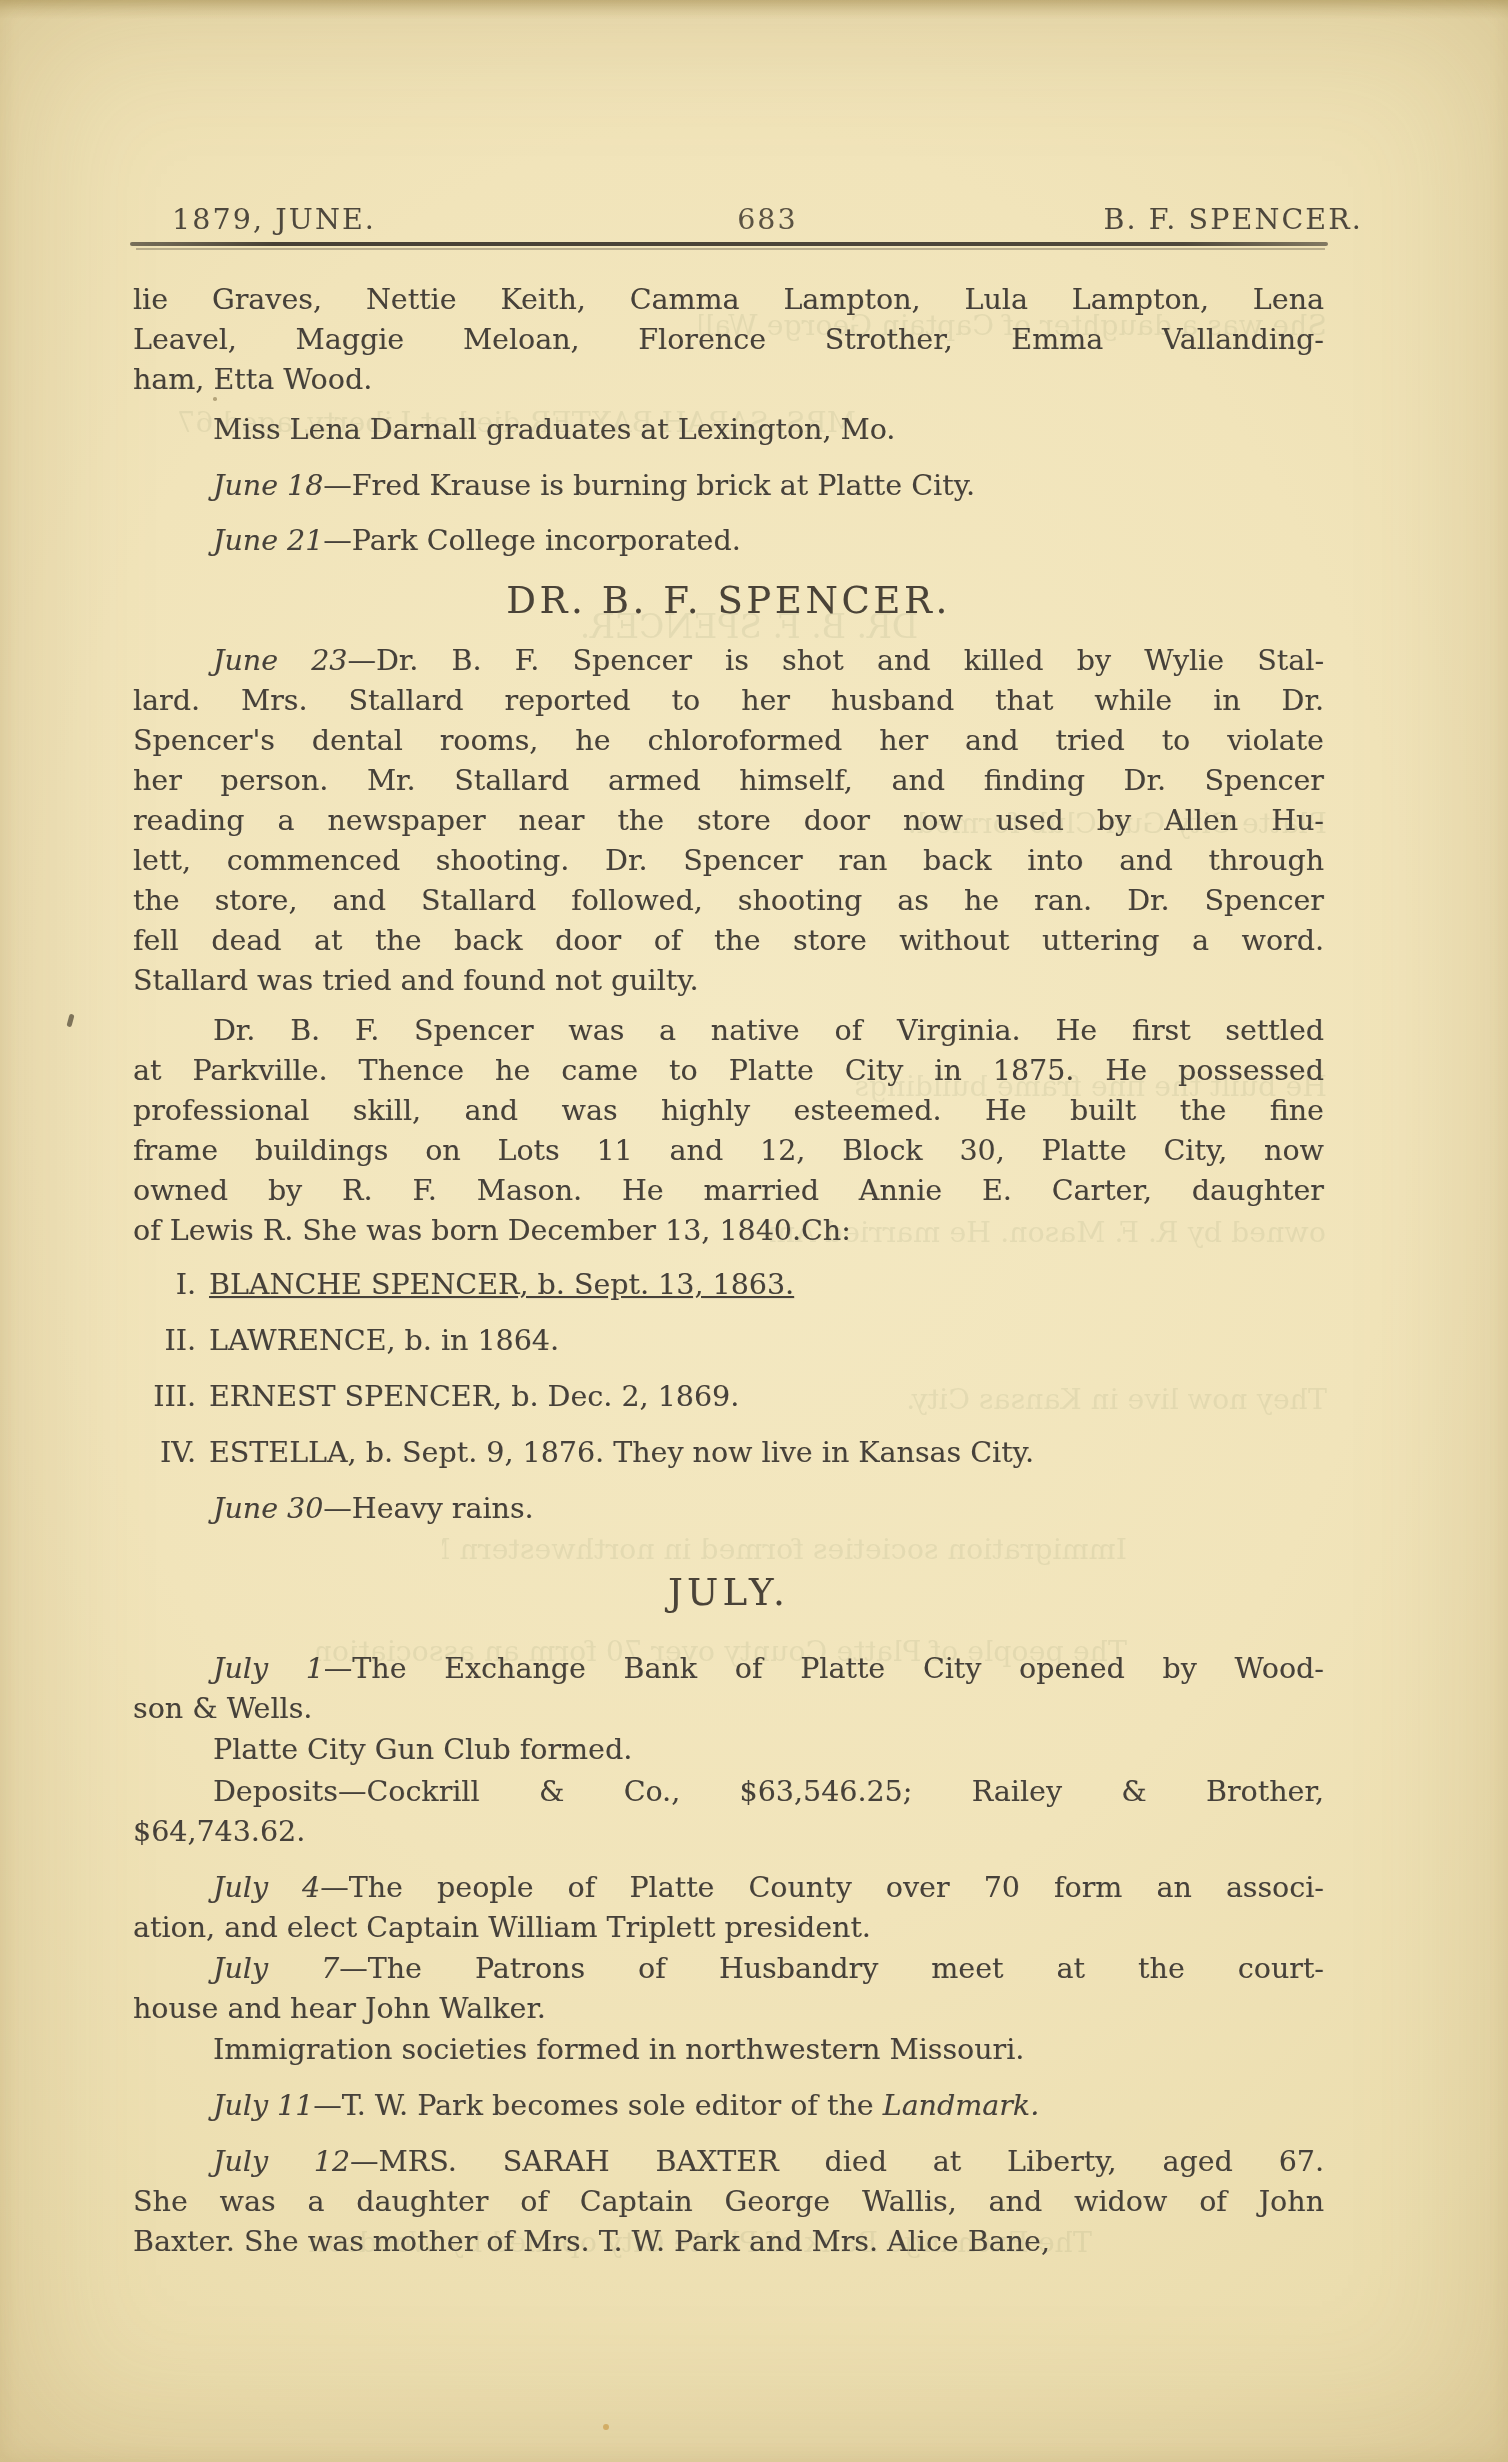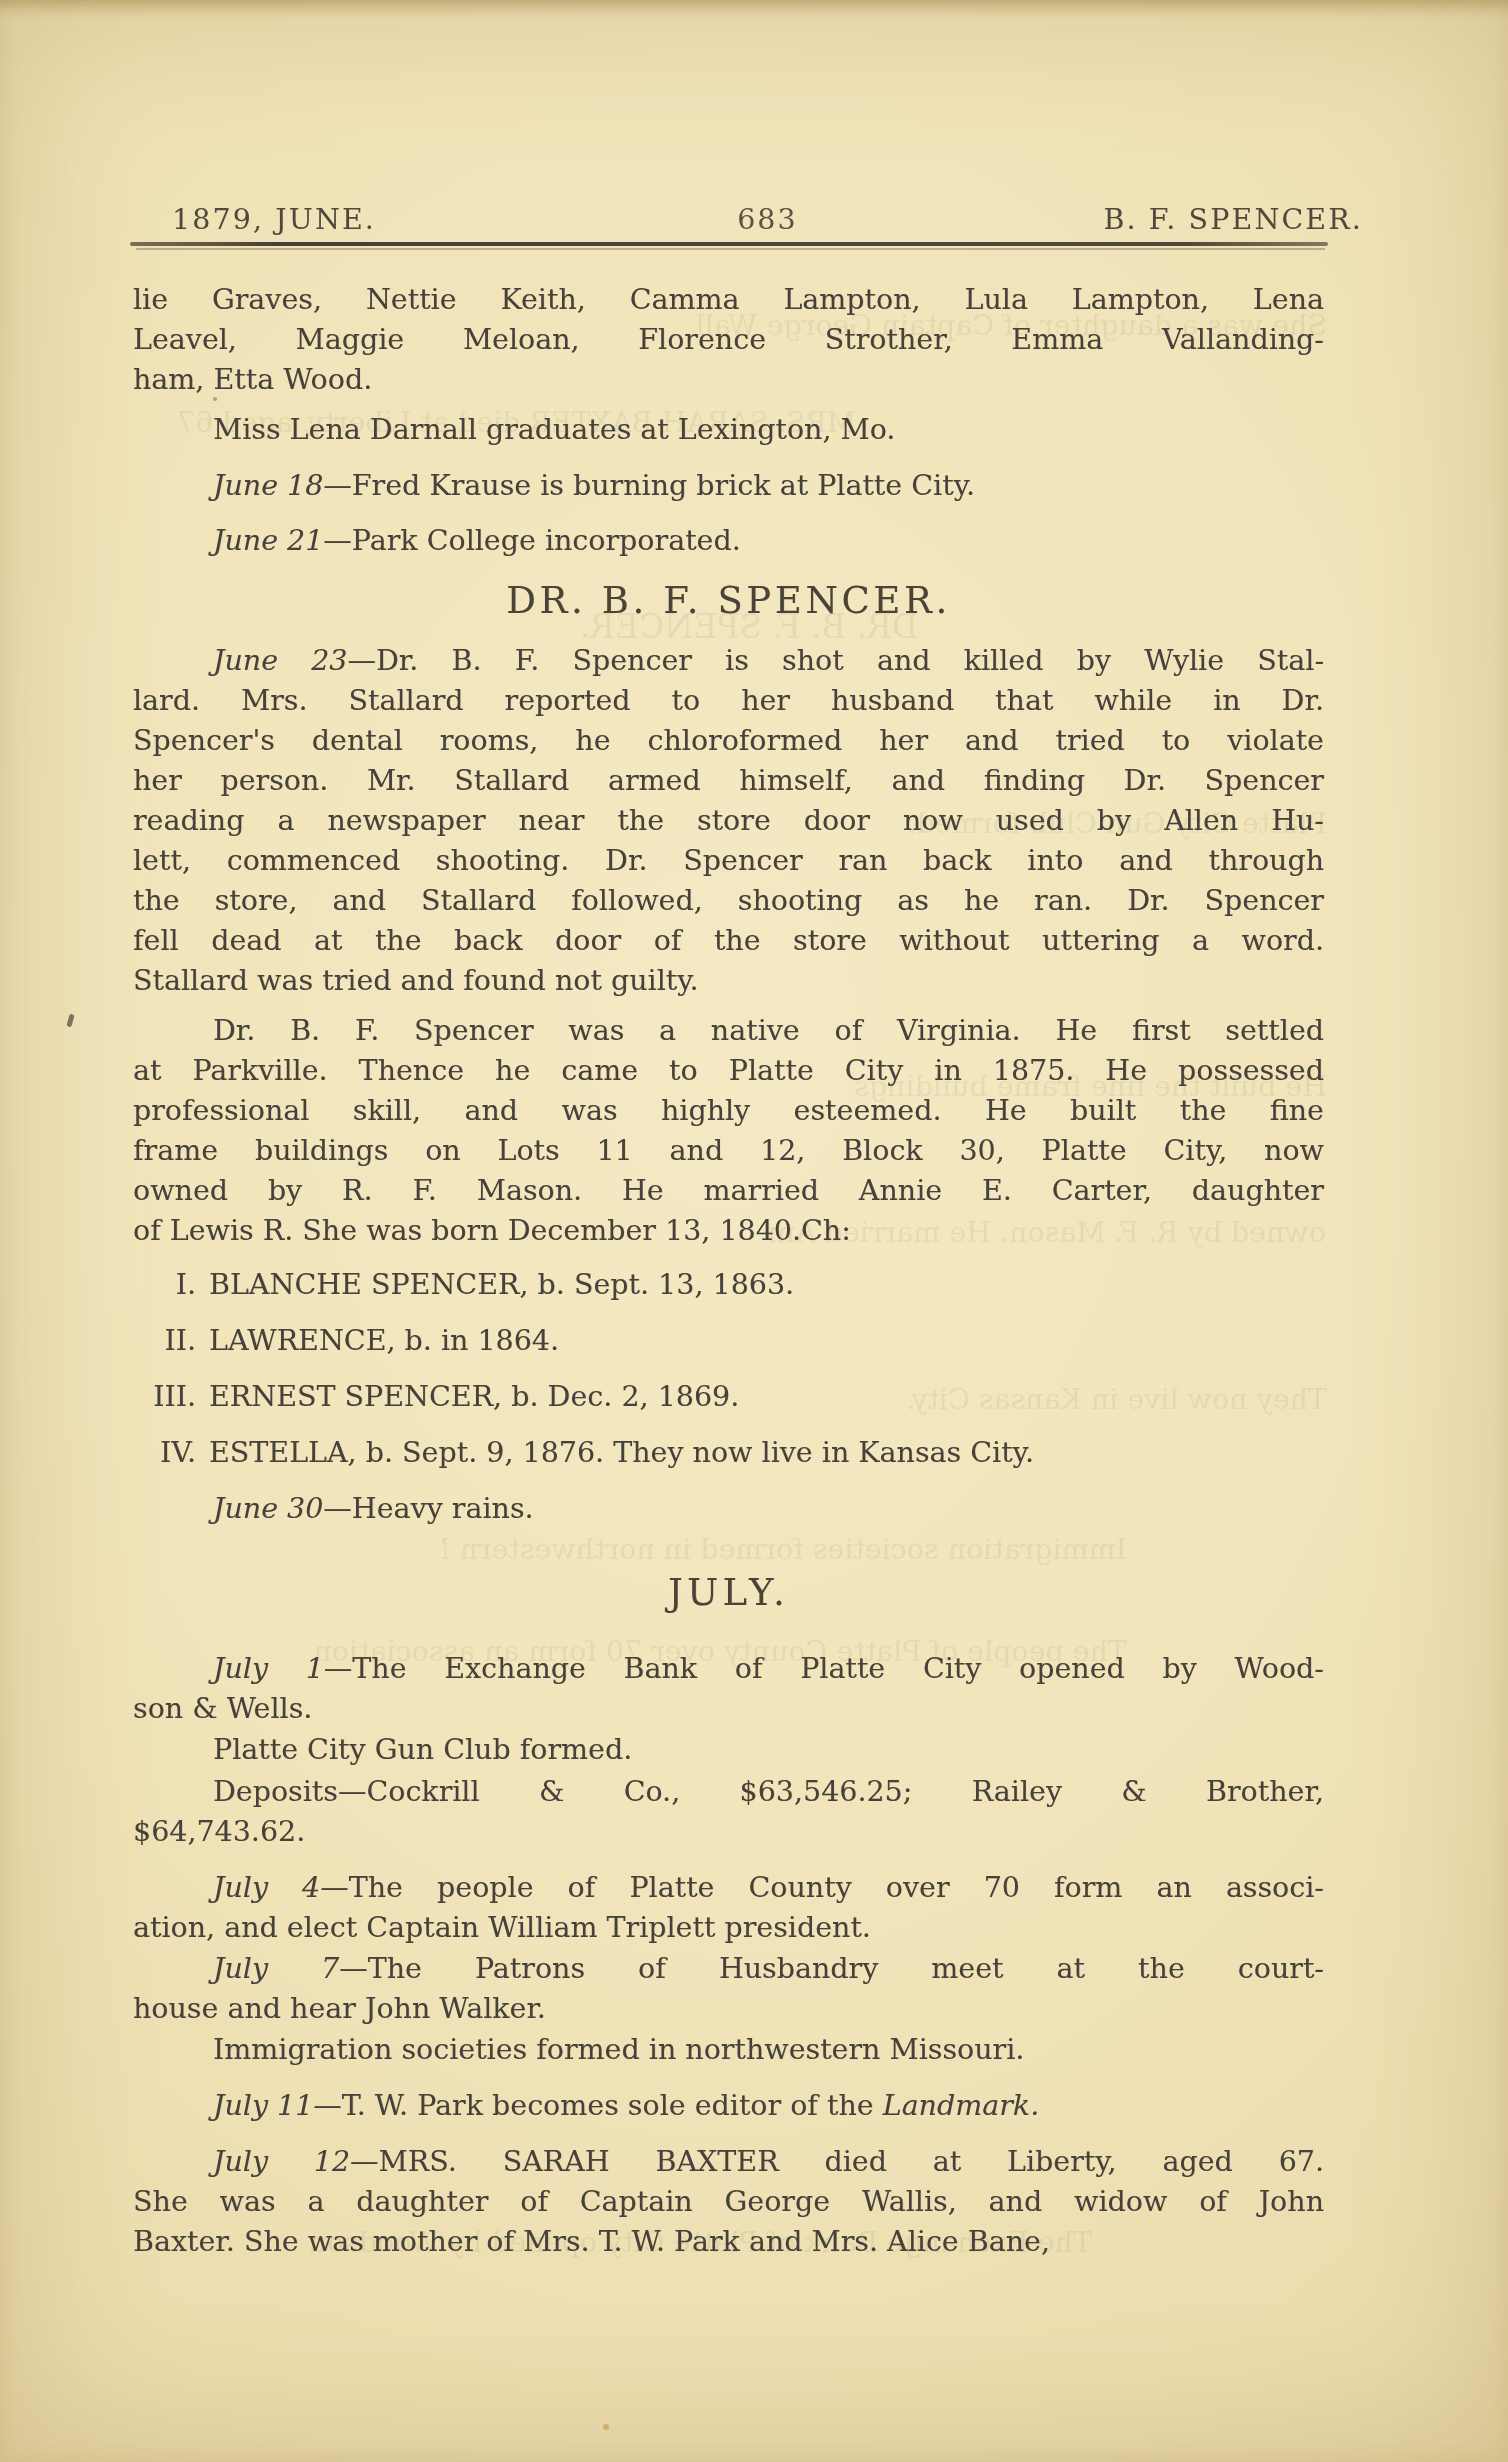--- a/index.html
+++ b/index.html
@@ -52,21 +52,21 @@
   .gap-none{margin-top:0;}
   .gap-tight{margin-top:1.4px;}
   .gap-s{margin-top:10px;}
   .gap-m{margin-top:15.7px;}
   .heading{
     font-size:37px;line-height:50px;text-align:center;
     letter-spacing:3.6px;color:#4a4338;margin:14.3px 0 11.4px;
   }
   .heading.major{margin:39px 0 31px;letter-spacing:4.3px;}
   .list .list-item{margin-top:16px;}
-  .list .list-item:first-child{margin-top:14px;}
+  .list .list-item:first-child{margin-top:14px;text-decoration:underline;}
   .rn{display:inline-block;width:63px;text-align:right;margin-right:13px;}
 
   
   .ghost{
     position:absolute;transform:scaleX(-1);
     color:#7e8761;opacity:0.12;filter:blur(0.6px);
     font-size:28.5px;line-height:37px;white-space:nowrap;overflow:hidden;
     pointer-events:none;
   }
   .ghost:nth-child(1){top:307px;left:699px;width:628px;}

